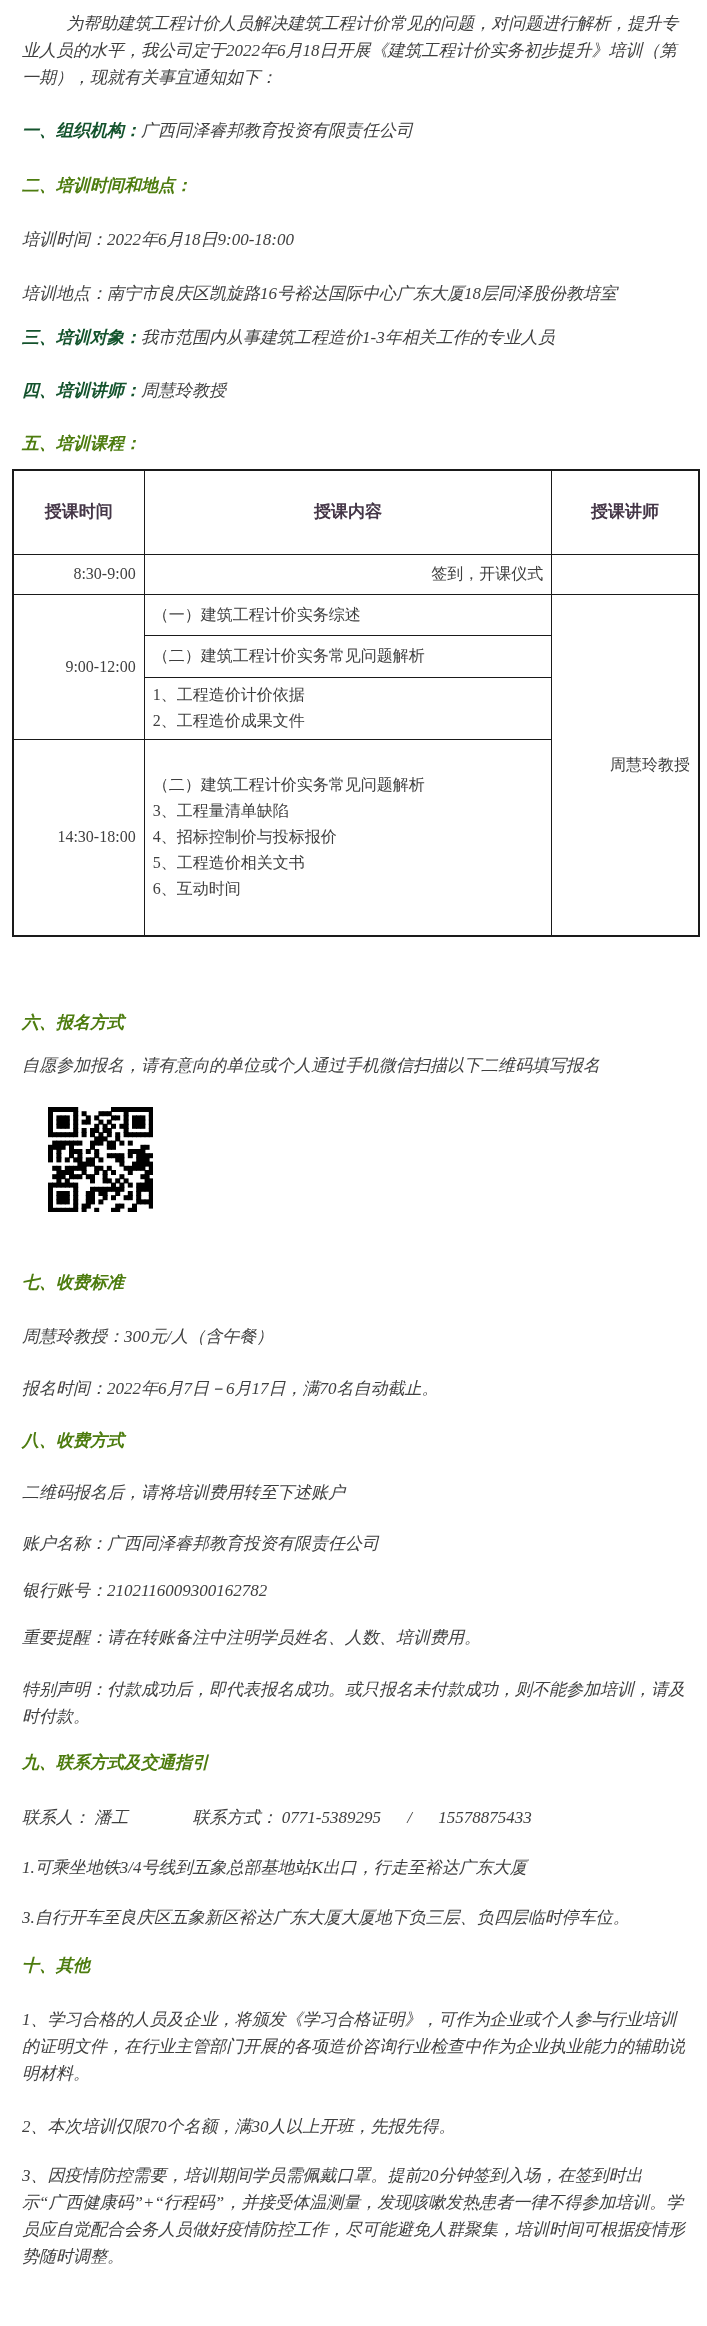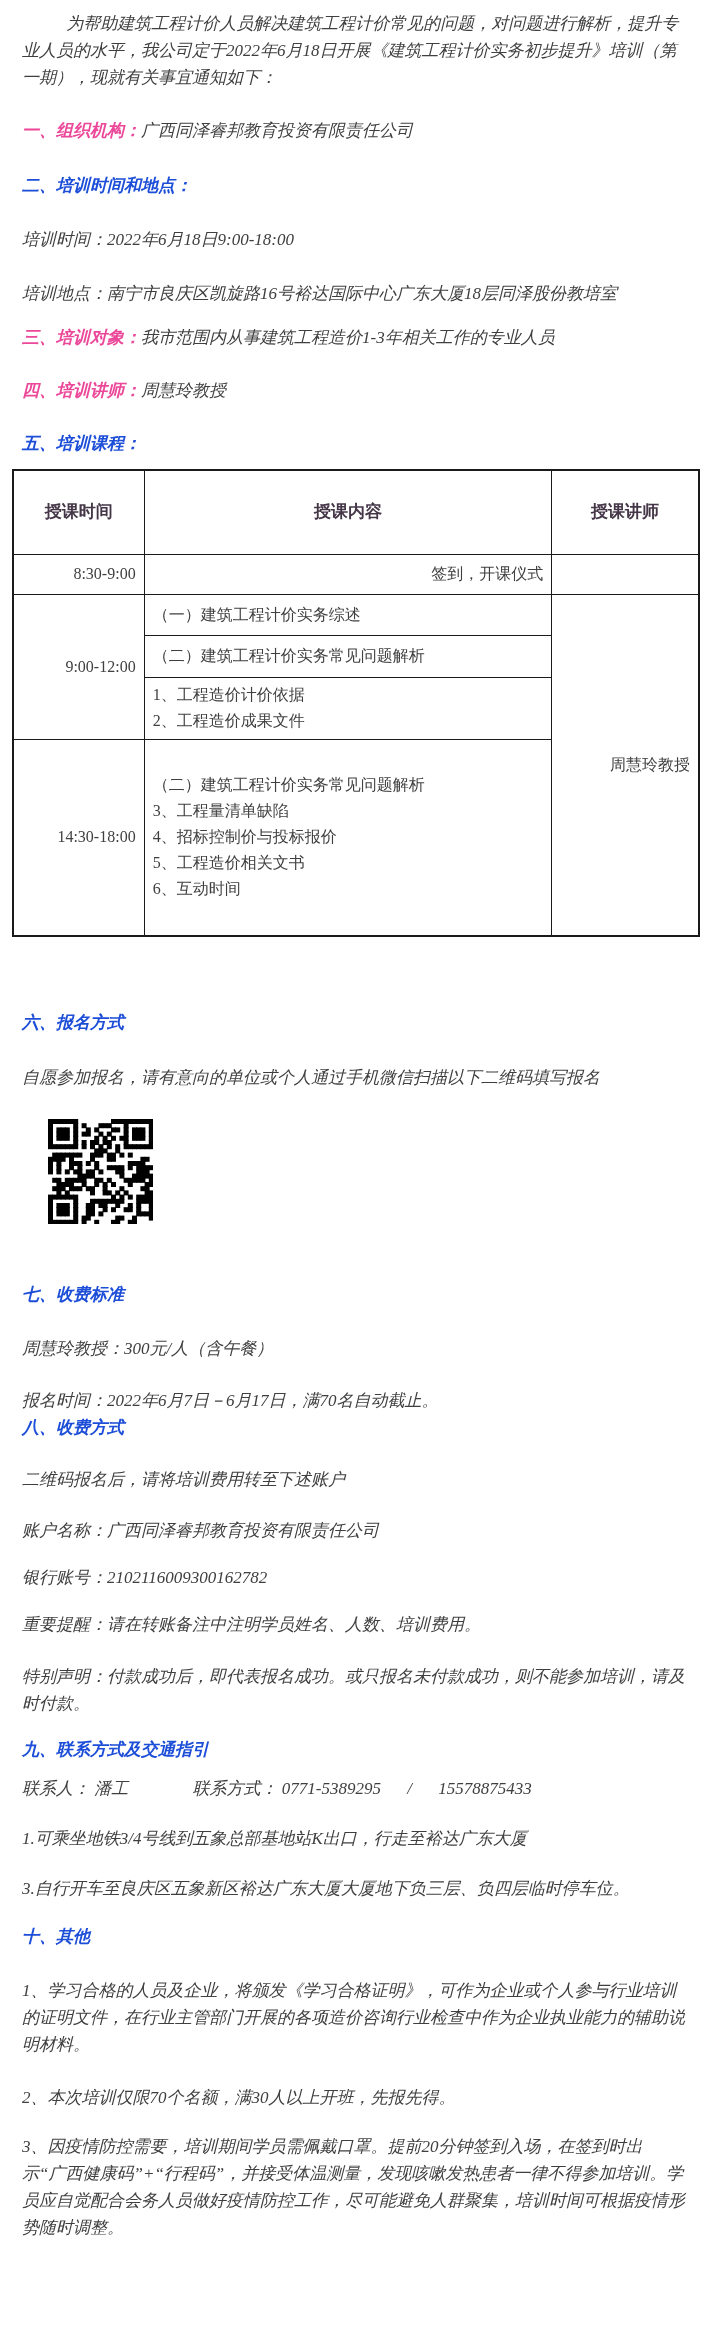--- a/index.html
+++ b/index.html
@@ -5,22 +5,22 @@
   html,body{margin:0;padding:0;background:#fff;}
   body{
     width:707px;height:2326px;overflow:hidden;
     font-family:"Liberation Serif","DejaVu Serif",serif;
     color:#3f3f3f;font-size:17px;line-height:27px;
     box-sizing:border-box;padding:10px 22px 0 22px;
   }
   p{margin:0;}
   .para{margin:0;font-style:italic;}
   .indent{text-indent:2.6em;}
-  .sec-heading{font-weight:bold;color:#1d4ed8;}
-  .sec-label{font-weight:bold;color:#ec4899;}
+  .sec-heading{font-weight:bold;color:#4d7c0f;}
+  .sec-label{font-weight:bold;color:#14532d;}
   table.course{
     border-collapse:collapse;table-layout:fixed;
     width:688px;margin-left:-10px;
     border:2px solid #1a1a1a;
   }
   table.course td,table.course th{
     border:1px solid #1a1a1a;
     vertical-align:middle;
     padding:2px 8px;
     font-size:16px;line-height:26px;
@@ -94,21 +94,21 @@
 3、工程量清单缺陷
 4、招标控制价与投标报价
 5、工程造价相关文书
 6、互动时间</td>
   </tr>
 </tbody>
   </table>
 
 <p class="para sec-heading" style="margin-top:72px">六、报名方式</p>
 
-<p class="para" style="margin-top:28px">自愿参加报名，请有意向的单位或个人通过手机微信扫描以下二维码填写报名</p>
+<p class="para" style="margin-top:16px">自愿参加报名，请有意向的单位或个人通过手机微信扫描以下二维码填写报名</p>
 
 <div class="qr-wrap" style="margin-top:28px">
   <svg id="qr-svg" width="105" height="105" viewBox="0 0 105 105">
       <rect x="0.00" y="0.00" width="5" height="5" fill="#000"></rect>
       <rect x="4.20" y="0.00" width="5" height="5" fill="#000"></rect>
       <rect x="8.40" y="0.00" width="5" height="5" fill="#000"></rect>
       <rect x="12.60" y="0.00" width="5" height="5" fill="#000"></rect>
       <rect x="16.80" y="0.00" width="5" height="5" fill="#000"></rect>
       <rect x="21.00" y="0.00" width="5" height="5" fill="#000"></rect>
       <rect x="25.20" y="0.00" width="5" height="5" fill="#000"></rect>
@@ -413,35 +413,35 @@
       <rect x="84.00" y="100.80" width="5" height="5" fill="#000"></rect>
     </svg>
 </div>
 
 <p class="para sec-heading" style="margin-top:49px">七、收费标准</p>
 
 <p class="para" style="margin-top:27px">周慧玲教授：300元/人（含午餐）</p>
 
 <p class="para" style="margin-top:25px">报名时间：2022年6月7日－6月17日，满70名自动截止。</p>
 
-<p class="para sec-heading" style="">八、收费方式</p>
+<p class="para sec-heading" style="margin-top:25px">八、收费方式</p>
 
 <p class="para" style="margin-top:25px">二维码报名后，请将培训费用转至下述账户</p>
 
 <p class="para" style="margin-top:24px">账户名称：广西同泽睿邦教育投资有限责任公司</p>
 
 <p class="para" style="margin-top:20px">银行账号：2102116009300162782</p>
 
 <p class="para" style="margin-top:20px">重要提醒：请在转账备注中注明学员姓名、人数、培训费用。</p>
 
 <p class="para" style="margin-top:25px">特别声明：付款成功后，即代表报名成功。或只报名未付款成功，则不能参加培训，请及时付款。</p>
 
 <p class="para sec-heading" style="margin-top:19px">九、联系方式及交通指引</p>
 
-<p class="para contact-line" style="margin-top:12px">
+<p class="para contact-line" style="margin-top:28px">
   <span>联系人：</span>
   <span class="gap-lg">潘工</span>
   <span>联系方式：</span>
   <span class="gap-md">0771-5389295</span>
   <span class="gap-md">/</span>
   <span>15578875433</span>
 </p>
 
 <p class="para" style="margin-top:23px">1.可乘坐地铁3/4号线到五象总部基地站K出口，行走至裕达广东大厦</p>
 

